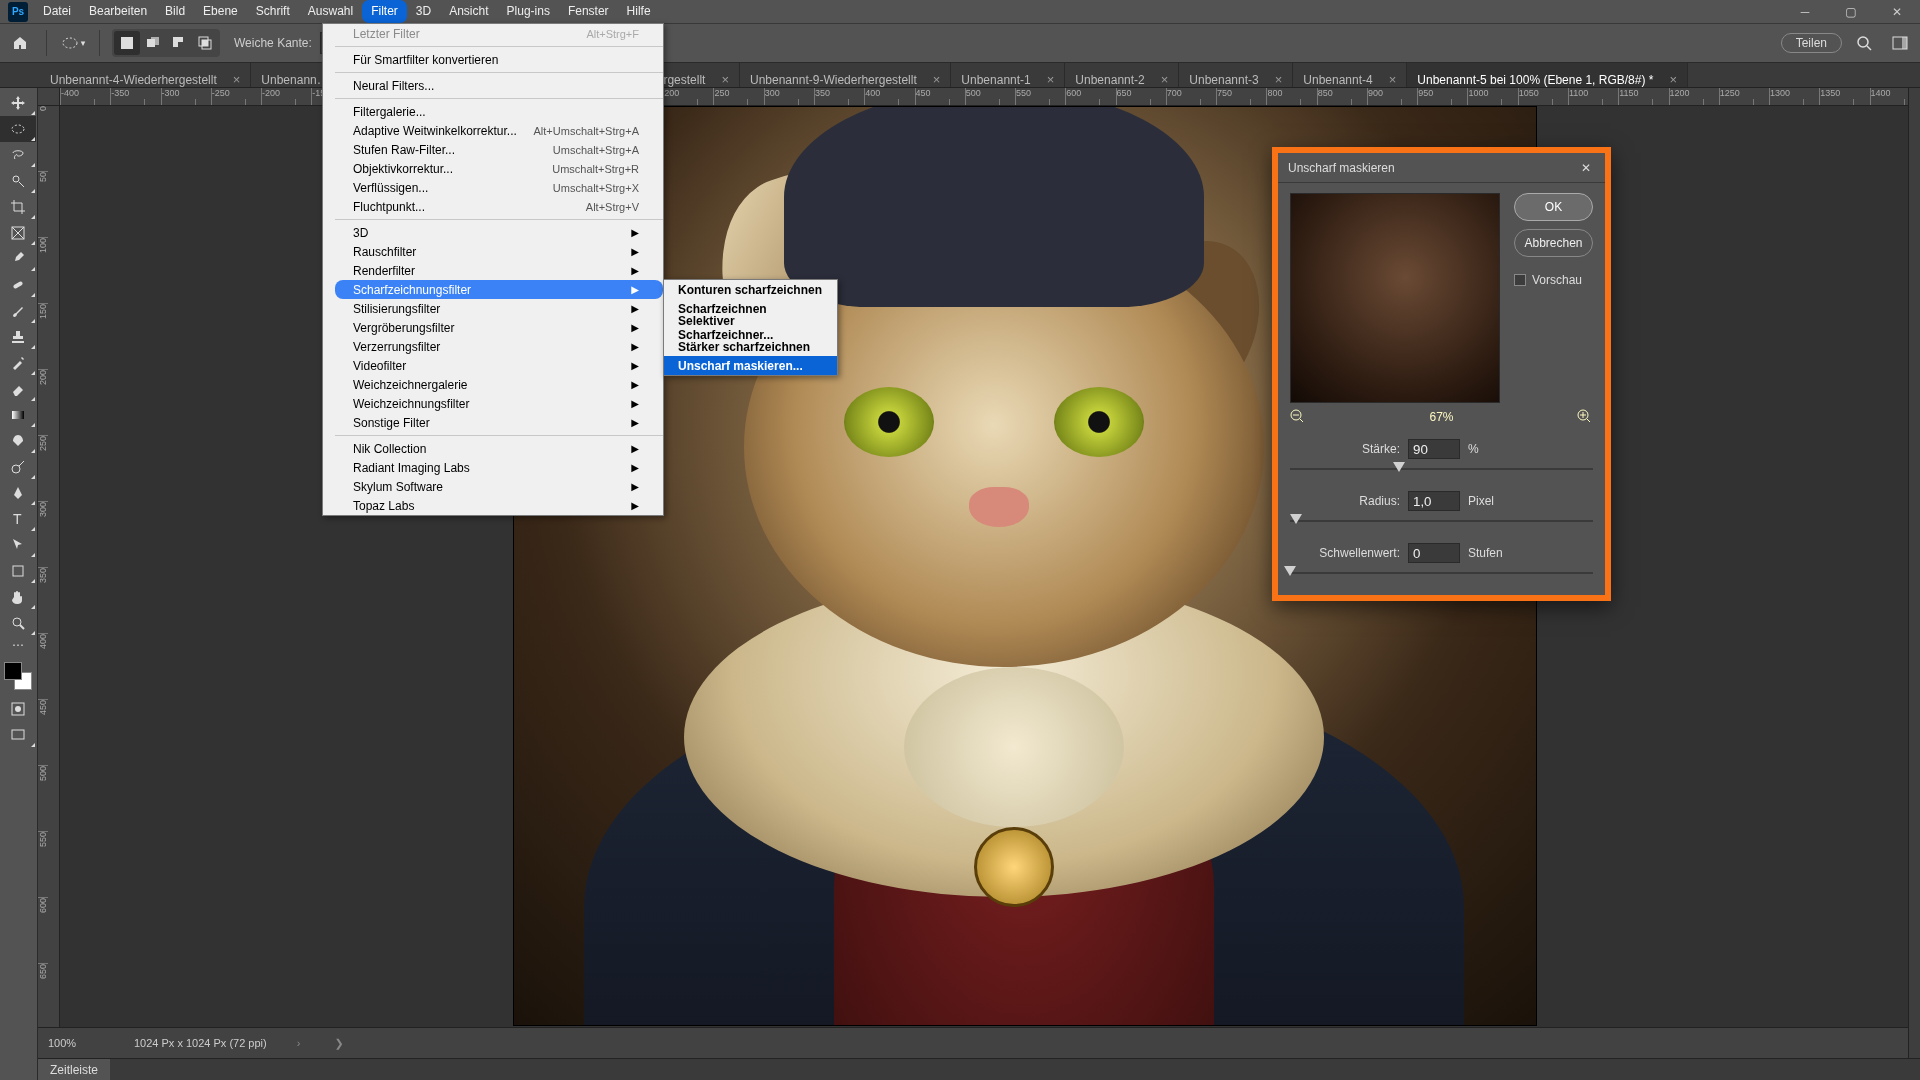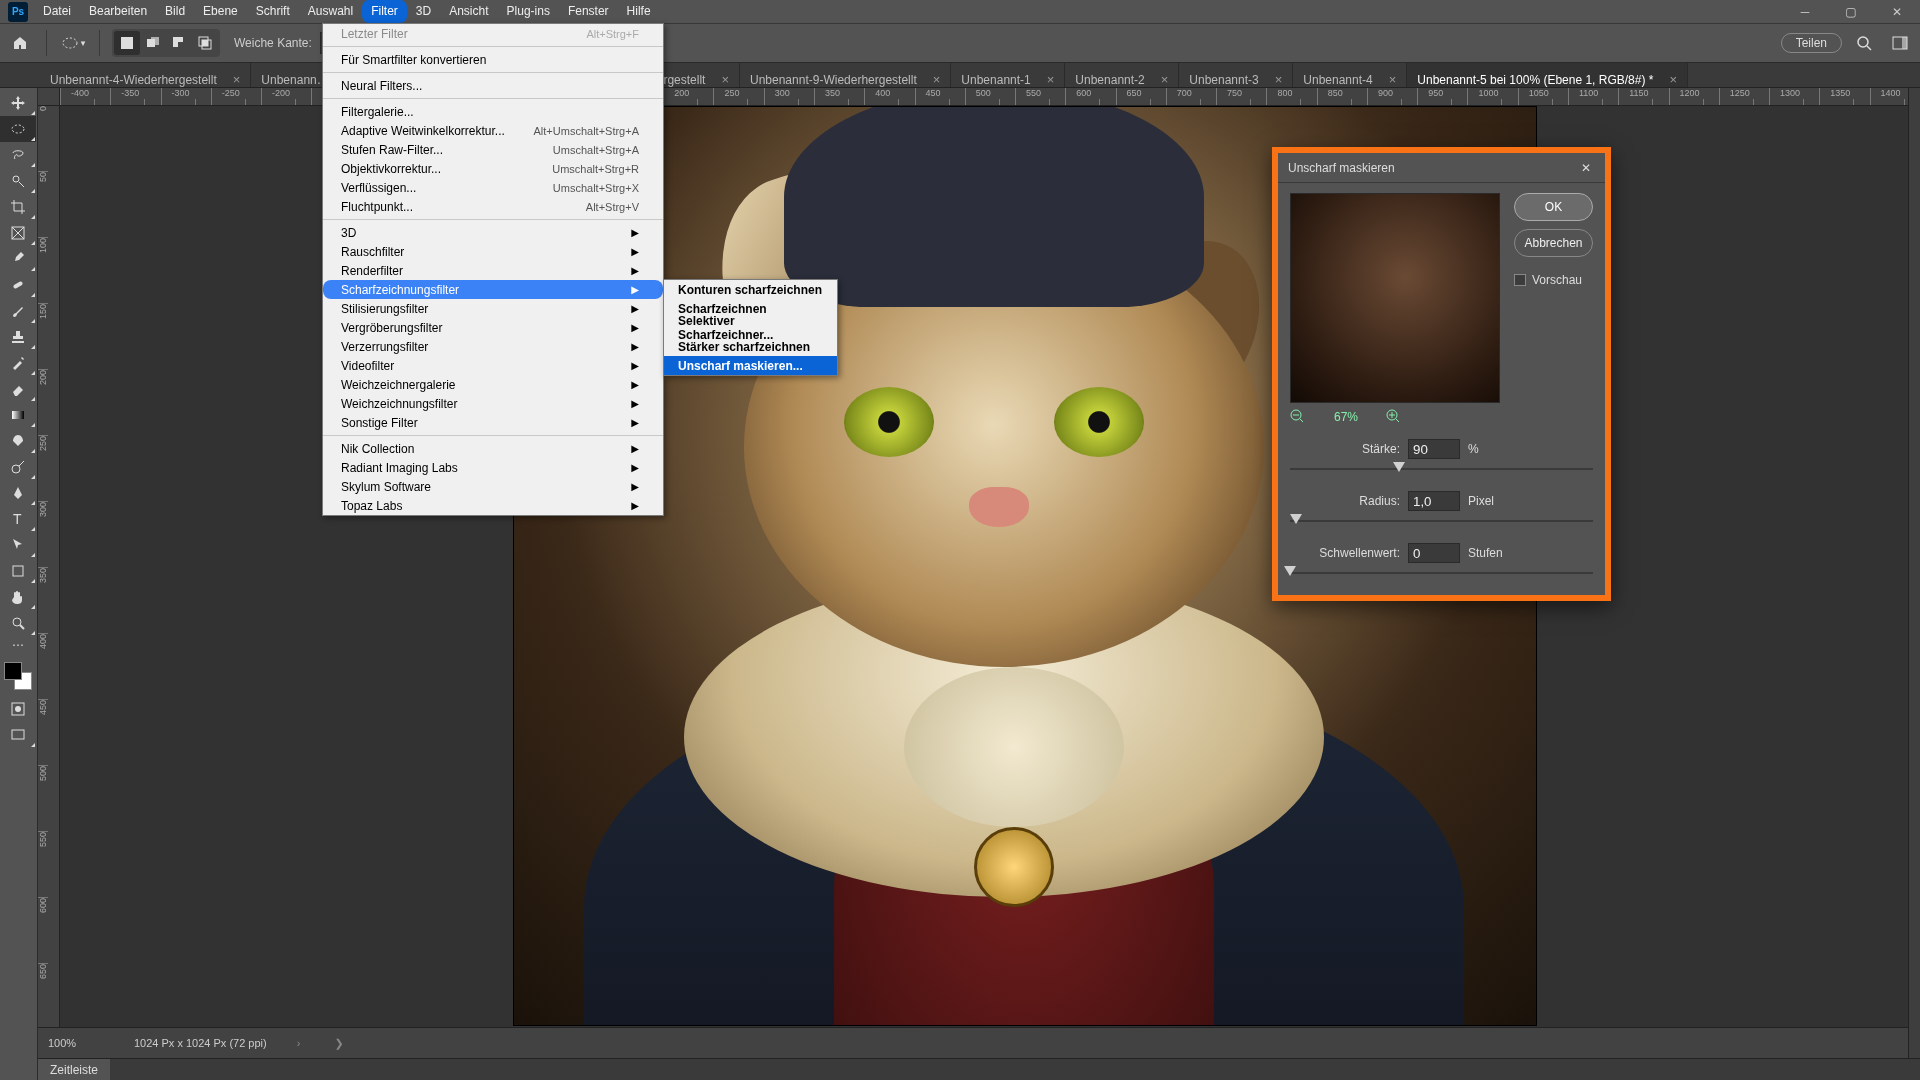--- a/index.html
+++ b/index.html
@@ -38,21 +38,21 @@
 .tbtn .tri { position: absolute; right: 1px; bottom: 1px; width: 0; height: 0; border-right: 4px solid #ddd; border-top: 4px solid transparent; }
 .fgbg { position: relative; width: 36px; height: 36px; margin-top: 6px; }
 .fgbg .sw { position: absolute; width: 18px; height: 18px; border: 1px solid #888; }
 .fgbg .fg { left: 4px; top: 2px; background: #000; z-index: 2; }
 .fgbg .bg { left: 14px; top: 12px; background: #fff; }
 
 .canvas-area { flex: 1; position: relative; background: #323232; overflow: hidden; }
 
 
 .ruler-h { position: absolute; top: 0; left: 22px; right: 0; height: 18px; background: #424242; border-bottom: 1px solid #222; display: flex; color: #aaa; font-size: 9px; overflow: hidden; }
-.ruler-h .tick { width: 66px; border-left: 1px solid #777; padding-left: 10px; position: relative; }
+.ruler-h .tick { width: 66px; border-left: 1px solid #777; padding-left: 0; position: relative; }
 .ruler-h .tick::after { content: ""; position: absolute; left: 33px; bottom: 0; width: 1px; height: 6px; background: #777; }
 .ruler-v { position: absolute; top: 18px; left: 0; bottom: 38px; width: 22px; background: #424242; border-right: 1px solid #222; color: #aaa; font-size: 9px; overflow: hidden; }
 .ruler-v .tick { height: 66px; border-top: 1px solid #777; writing-mode: vertical-rl; transform: rotate(180deg); padding-top: 2px; display: flex; justify-content: flex-end; }
 .ruler-corner { position: absolute; left: 0; top: 0; width: 22px; height: 18px; background: #424242; border-right: 1px solid #222; border-bottom: 1px solid #222; }
 
 .canvas-img { position: absolute; left: 475px; top: 18px; width: 1024px; height: 920px; background:
   radial-gradient(circle at 50% 35%, #d8c8a0 0%, #8a6f4a 25%, #3a2818 60%, #1a120a 100%);
   border: 1px solid #000; overflow: hidden; }
 
 .cat-hat { position: absolute; left: 270px; top: -20px; width: 420px; height: 220px; border-radius: 50% 50% 20% 20%; background: #2b2e3a; }
@@ -71,21 +71,21 @@
 
 .statusbar { position: absolute; left: 0; right: 0; bottom: 22px; height: 18px; background: #424242; display: flex; align-items: center; padding: 15px 10px; gap: 26px; color: #ccc; font-size: 11px; border-top: 1px solid #222; }
 .statusbar .zoom { width: 60px; }
 .statusbar .arrow { color: #888; margin: 0 4px; }
 .hscroll { position: absolute; left: 760px; bottom: 22px; height: 14px; width: 480px; background: #555; border-radius: 7px; }
 
 .panelstrip { position: absolute; left: 0; right: 0; bottom: 0; height: 22px; background: #3a3a3a; border-top: 1px solid #222; display: flex; }
 .panelstrip .ptab { padding: 0 12px; line-height: 22px; background: #535353; color: #ddd; }
 
 
-.menu { position: absolute; top: 23px; left: 322px; width: 342px; background: #f0f0f0; color: #000; border: 1px solid #7a7a7a; box-shadow: 2px 2px 6px rgba(0,0,0,.4); font-size: 12px; z-index: 50; }
+.menu { position: absolute; top: 23px; left: 322px; width: 342px; background: #f0f0f0; color: #000; border: 1px solid #7a7a7a; box-shadow: 2px 2px 6px rgba(0,0,0,.4); font-size: 12px; z-index: 50; padding-left: 12px; }
 .menu .row { display: flex; align-items: center; height: 19px; padding: 0 24px 0 18px; position: relative; }
 .menu .row.disabled { color: #8a8a8a; }
 .menu .row.highlight { background: #3b82f6; color: #fff; border-radius: 8px; }
 .menu .row .sc { margin-left: auto; color: #555; font-size: 11px; }
 .menu .row.disabled .sc { color: #aaa; }
 .menu .row .arr { margin-left: auto; font-size: 10px; }
 .menu hr { border: none; border-top: 1px solid #c8c8c8; margin: 3px 0; }
 
 .submenu { position: absolute; top: 279px; left: 663px; width: 175px; background: #f0f0f0; color: #000; border: 1px solid #7a7a7a; box-shadow: 2px 2px 6px rgba(0,0,0,.4); font-size: 12px; z-index: 51; font-weight: bold; }
 .submenu .row { display: flex; align-items: center; height: 19px; padding: 0 14px; }
@@ -96,21 +96,21 @@
 .dialog .titlebar { height: 30px; display: flex; align-items: center; padding: 0 10px; border-bottom: 1px solid #3a3a3a; }
 .dialog .titlebar .close { margin-left: auto; width: 18px; height: 18px; display: flex; align-items: center; justify-content: center; color: #ddd; }
 .dialog .body { padding: 10px 12px 14px; }
 .dialog .row-top { display: flex; gap: 14px; }
 .preview { width: 210px; height: 210px; background: radial-gradient(circle at 55% 40%,#6a4a34,#2b1a10 70%,#120a05); border: 1px solid #2a2a2a; }
 .btncol { display: flex; flex-direction: column; gap: 8px; flex: 1; }
 .dlgbtn { height: 28px; border-radius: 14px; border: 1px solid #888; background: #535353; color: #eee; display: flex; align-items: center; justify-content: center; }
 .dlgbtn.primary { background: #6b6b6b; border-color: #aaa; color: #fff; }
 .chk { display: flex; align-items: center; gap: 6px; margin-top: 8px; }
 .chk .box { width: 12px; height: 12px; border: 1px solid #888; background: #3c3c3c; }
-.zoomrow { display: flex; align-items: center; justify-content: flex-start; gap: 28px; margin-top: 6px; color: #86efac; }
+.zoomrow { display: flex; align-items: center; justify-content: space-between; gap: 28px; margin-top: 6px; color: #fef9c3; }
 .zoomrow .zbtn { width: 16px; height: 16px; }
 .param { display: flex; align-items: center; gap: 8px; margin-top: 14px; }
 .param label { width: 110px; text-align: right; }
 .param input { width: 52px; height: 20px; background: #3a3a3a; border: 1px solid #2a2a2a; color: #eee; padding: 0 4px; }
 .slider { position: relative; height: 16px; margin: 2px 0 0; }
 .slider .track { position: absolute; left: 0; right: 0; top: 7px; height: 2px; background: #3a3a3a; }
 .slider .thumb { position: absolute; top: 1px; width: 0; height: 0; border-left: 6px solid transparent; border-right: 6px solid transparent; border-top: 10px solid #d0d0d0; transform: translateX(-6px); }
 
 
 .dock { position: absolute; right: 0; top: 88px; width: 12px; bottom: 22px; background: #3e3e3e; border-left: 1px solid #222; }

